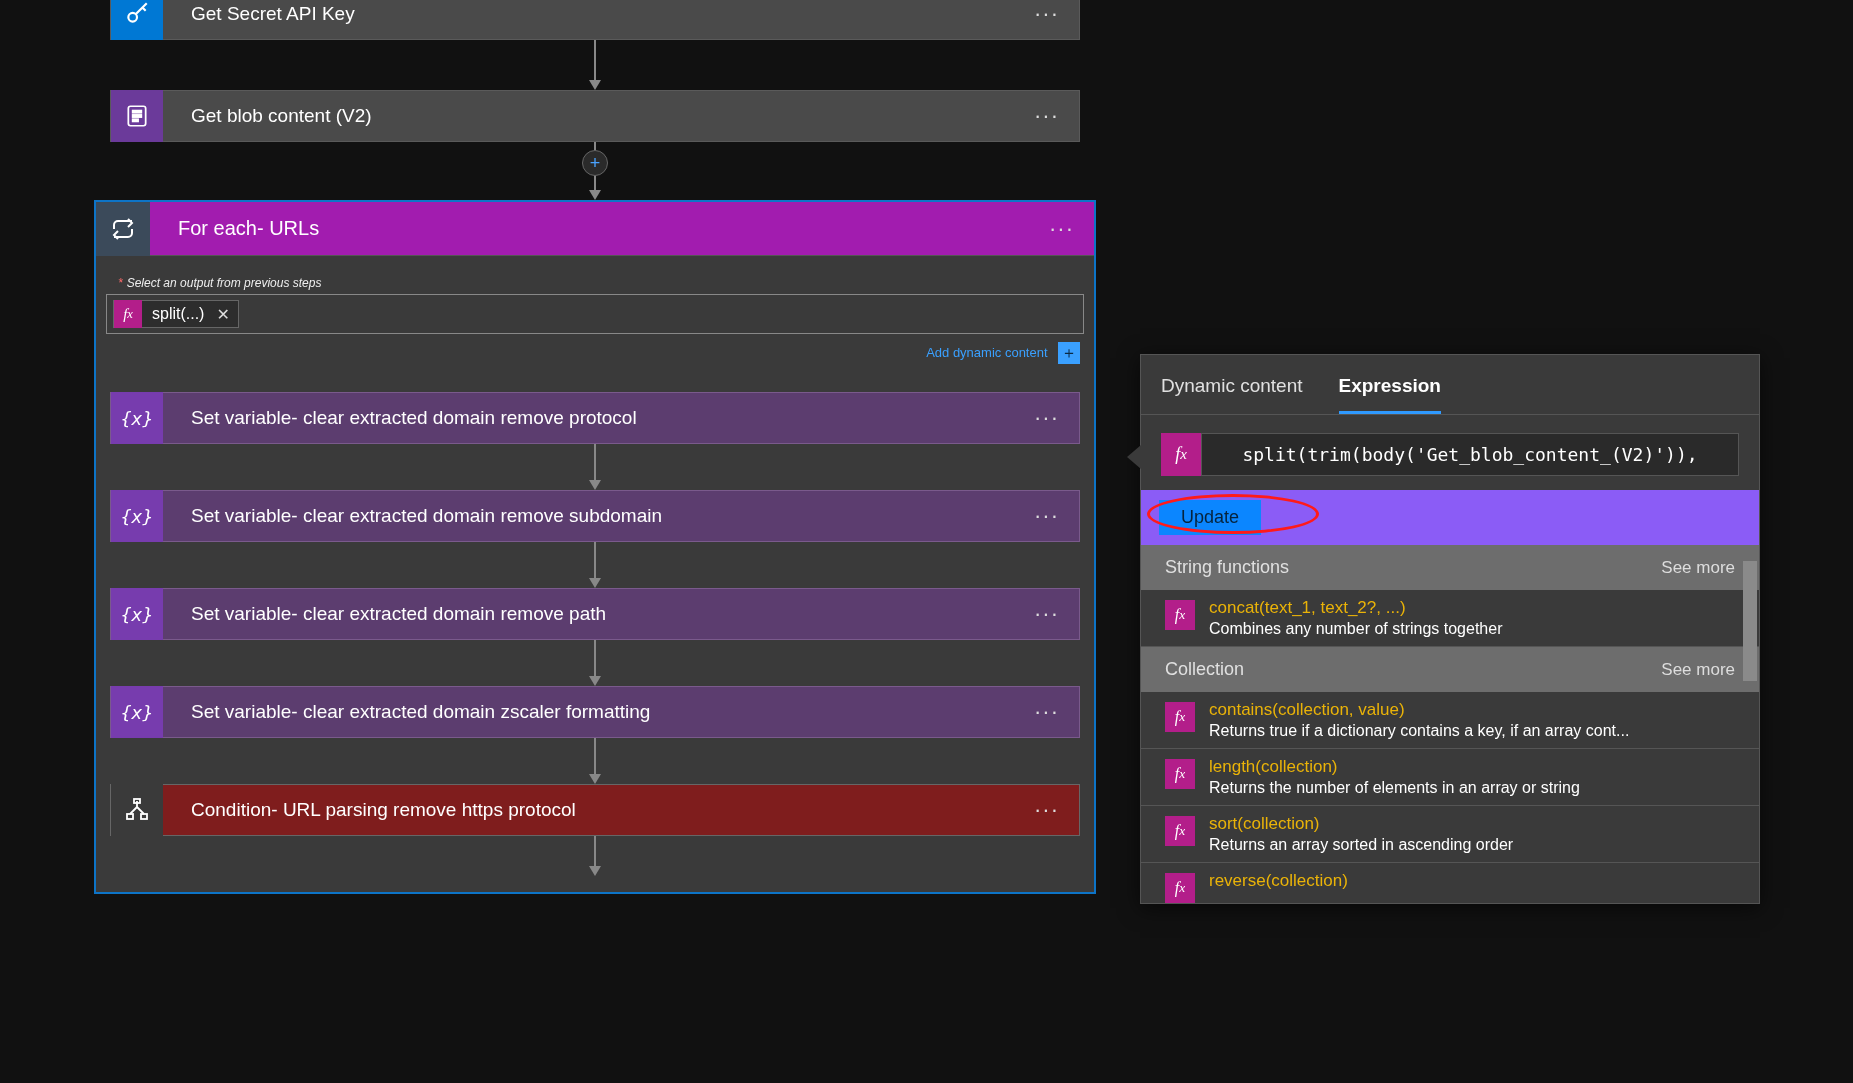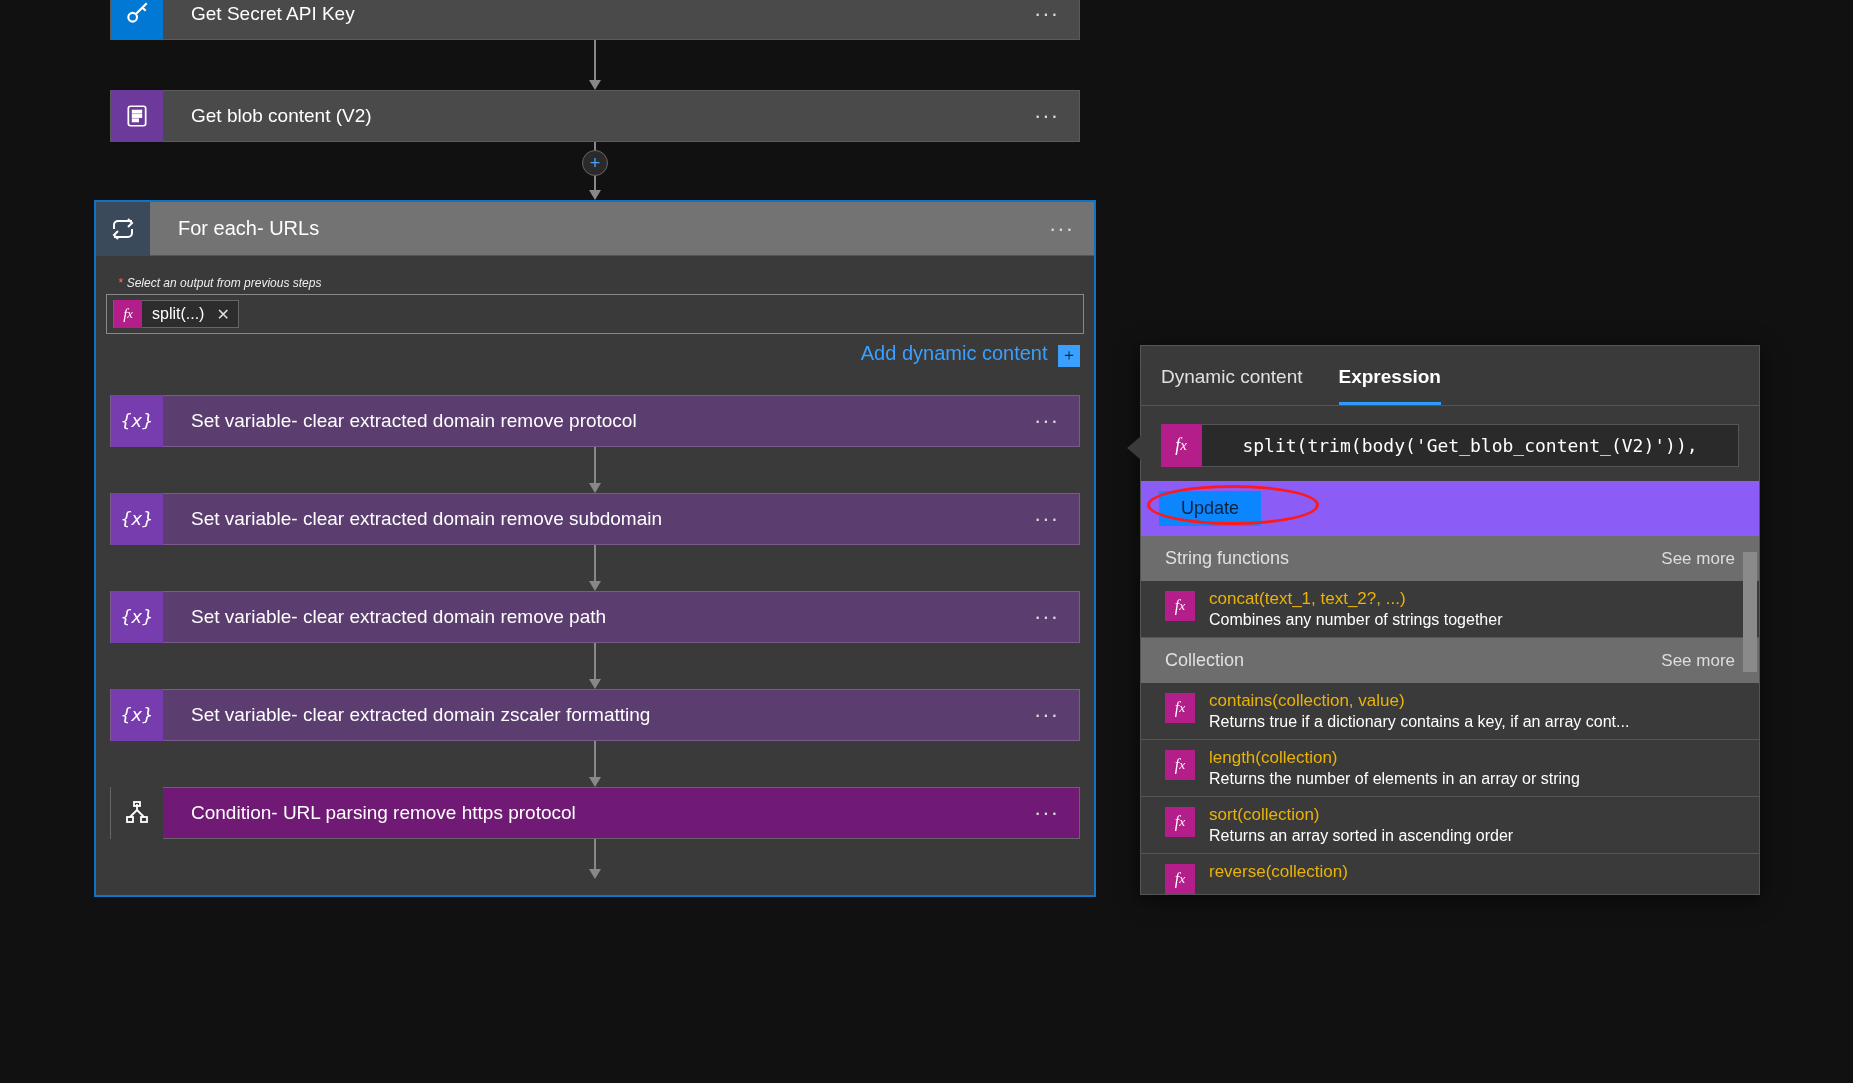--- a/index.html
+++ b/index.html
@@ -78,21 +78,21 @@
 }
 
 .foreach-wrap {
   width: 1002px;
   margin: 0 auto;
   border: 2px solid #0d74c7;
   background: #3a3a3a;
 }
 .foreach-header {
   height: 54px;
-  background: #737373;
+  background: #a21caf;
   display: flex;
   align-items: center;
   border-bottom: 1px solid #555;
 }
 .foreach-header .step-icon { width: 54px; height: 54px; background: #3b4a5a; }
 .foreach-header .step-label { font-size: 20px; }
 .foreach-body {
   padding: 20px 10px 10px 10px;
 }
 .field-label {
@@ -140,21 +140,21 @@
   cursor: pointer;
   color: #ddd;
 }
 .add-dyn-row {
   text-align: right;
   margin-top: 8px;
   margin-right: 4px;
 }
 .add-dyn-link {
   color: #3aa0ff;
-  font-size: 20px;
+  font-size: 13px;
   cursor: pointer;
 }
 .add-dyn-btn {
   display: inline-flex;
   background: #3aa0ff;
   color: #0b2a44;
   width: 22px; height: 22px;
   align-items: center;
   justify-content: center;
   margin-left: 6px;
@@ -164,36 +164,36 @@
 }
 .inner-step {
   width: 970px;
   margin: 0 auto;
 }
 .step-purple {
   background: #5c3d6f;
   border: 1px solid #7a5a8c;
 }
 .step-gray {
-  background: #701a75;
+  background: #7f1d1d;
   border: 1px solid #666;
 }
 .icon-braces {
   font-family: "Segoe UI", monospace;
   font-size: 18px;
   font-style: italic;
   color: #fff;
 }
 .arrow-short { height: 46px; }
 
 
 .panel {
   position: absolute;
   left: 1140px;
-  top: 345px;
+  top: 354px;
   width: 620px;
   background: #3a3a3a;
   border: 1px solid #555;
   box-shadow: 0 4px 20px rgba(0,0,0,0.6);
 }
 .panel::before {
   content: "";
   position: absolute;
   left: -14px;
   top: 90px;

